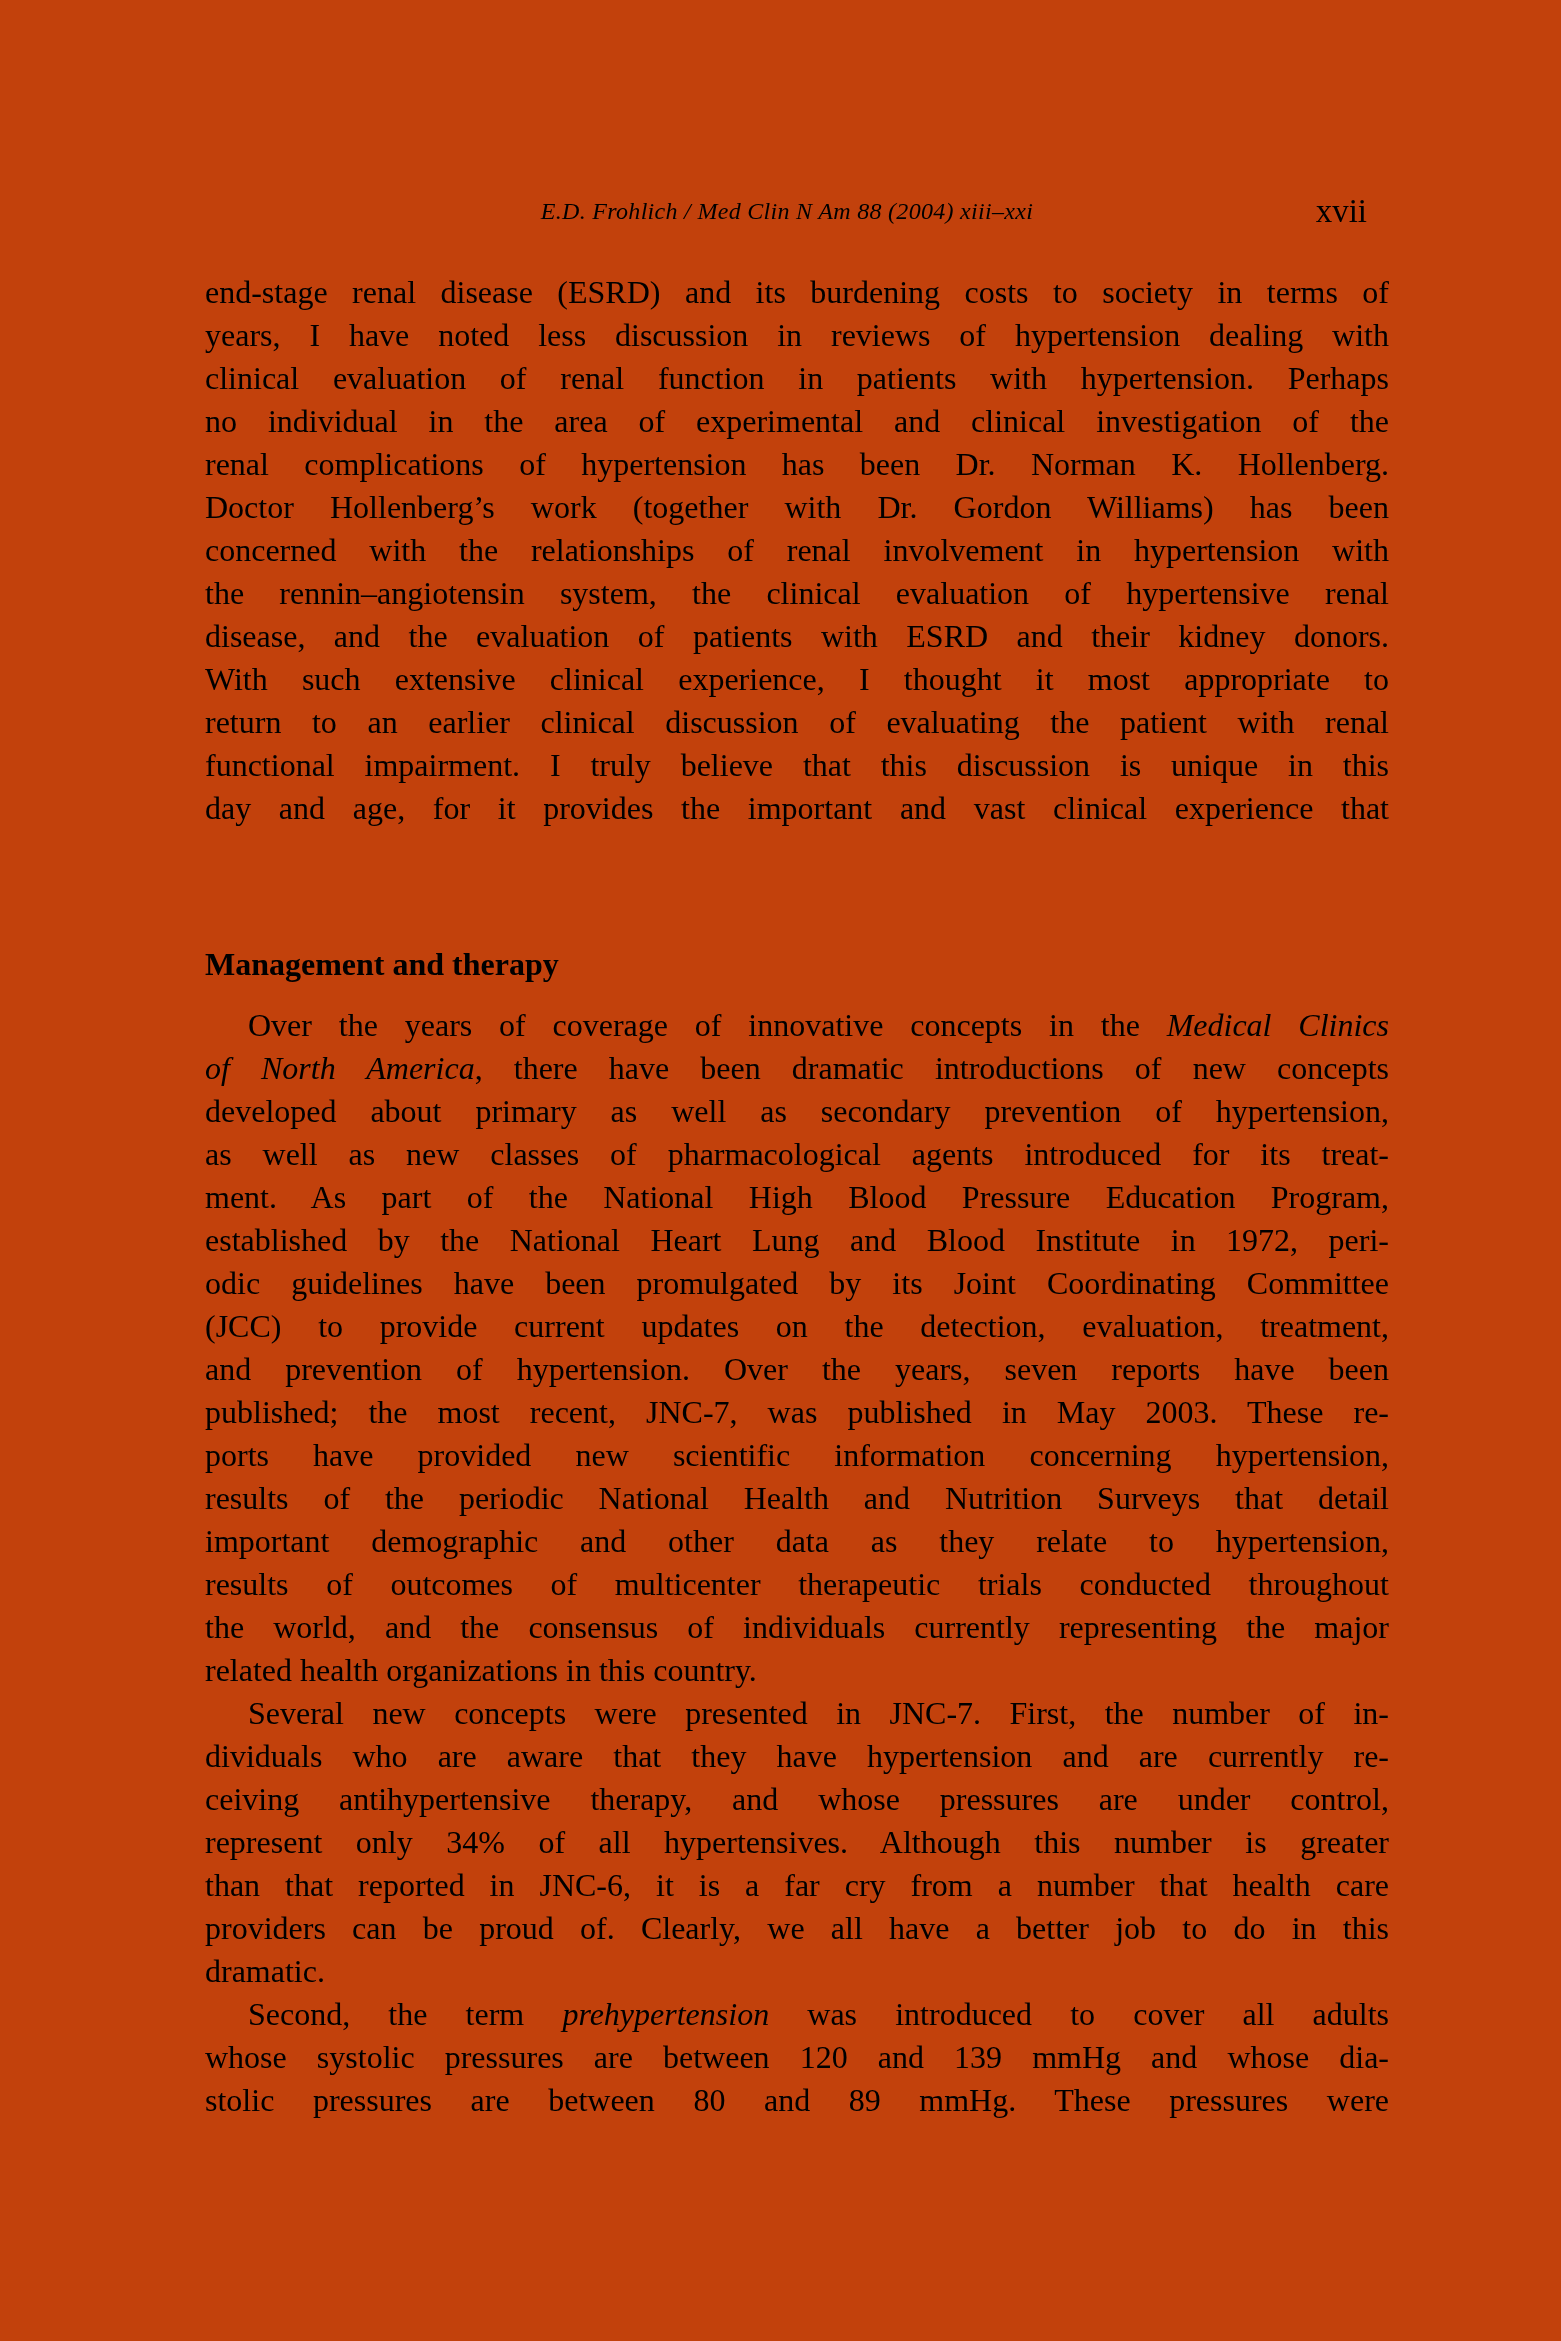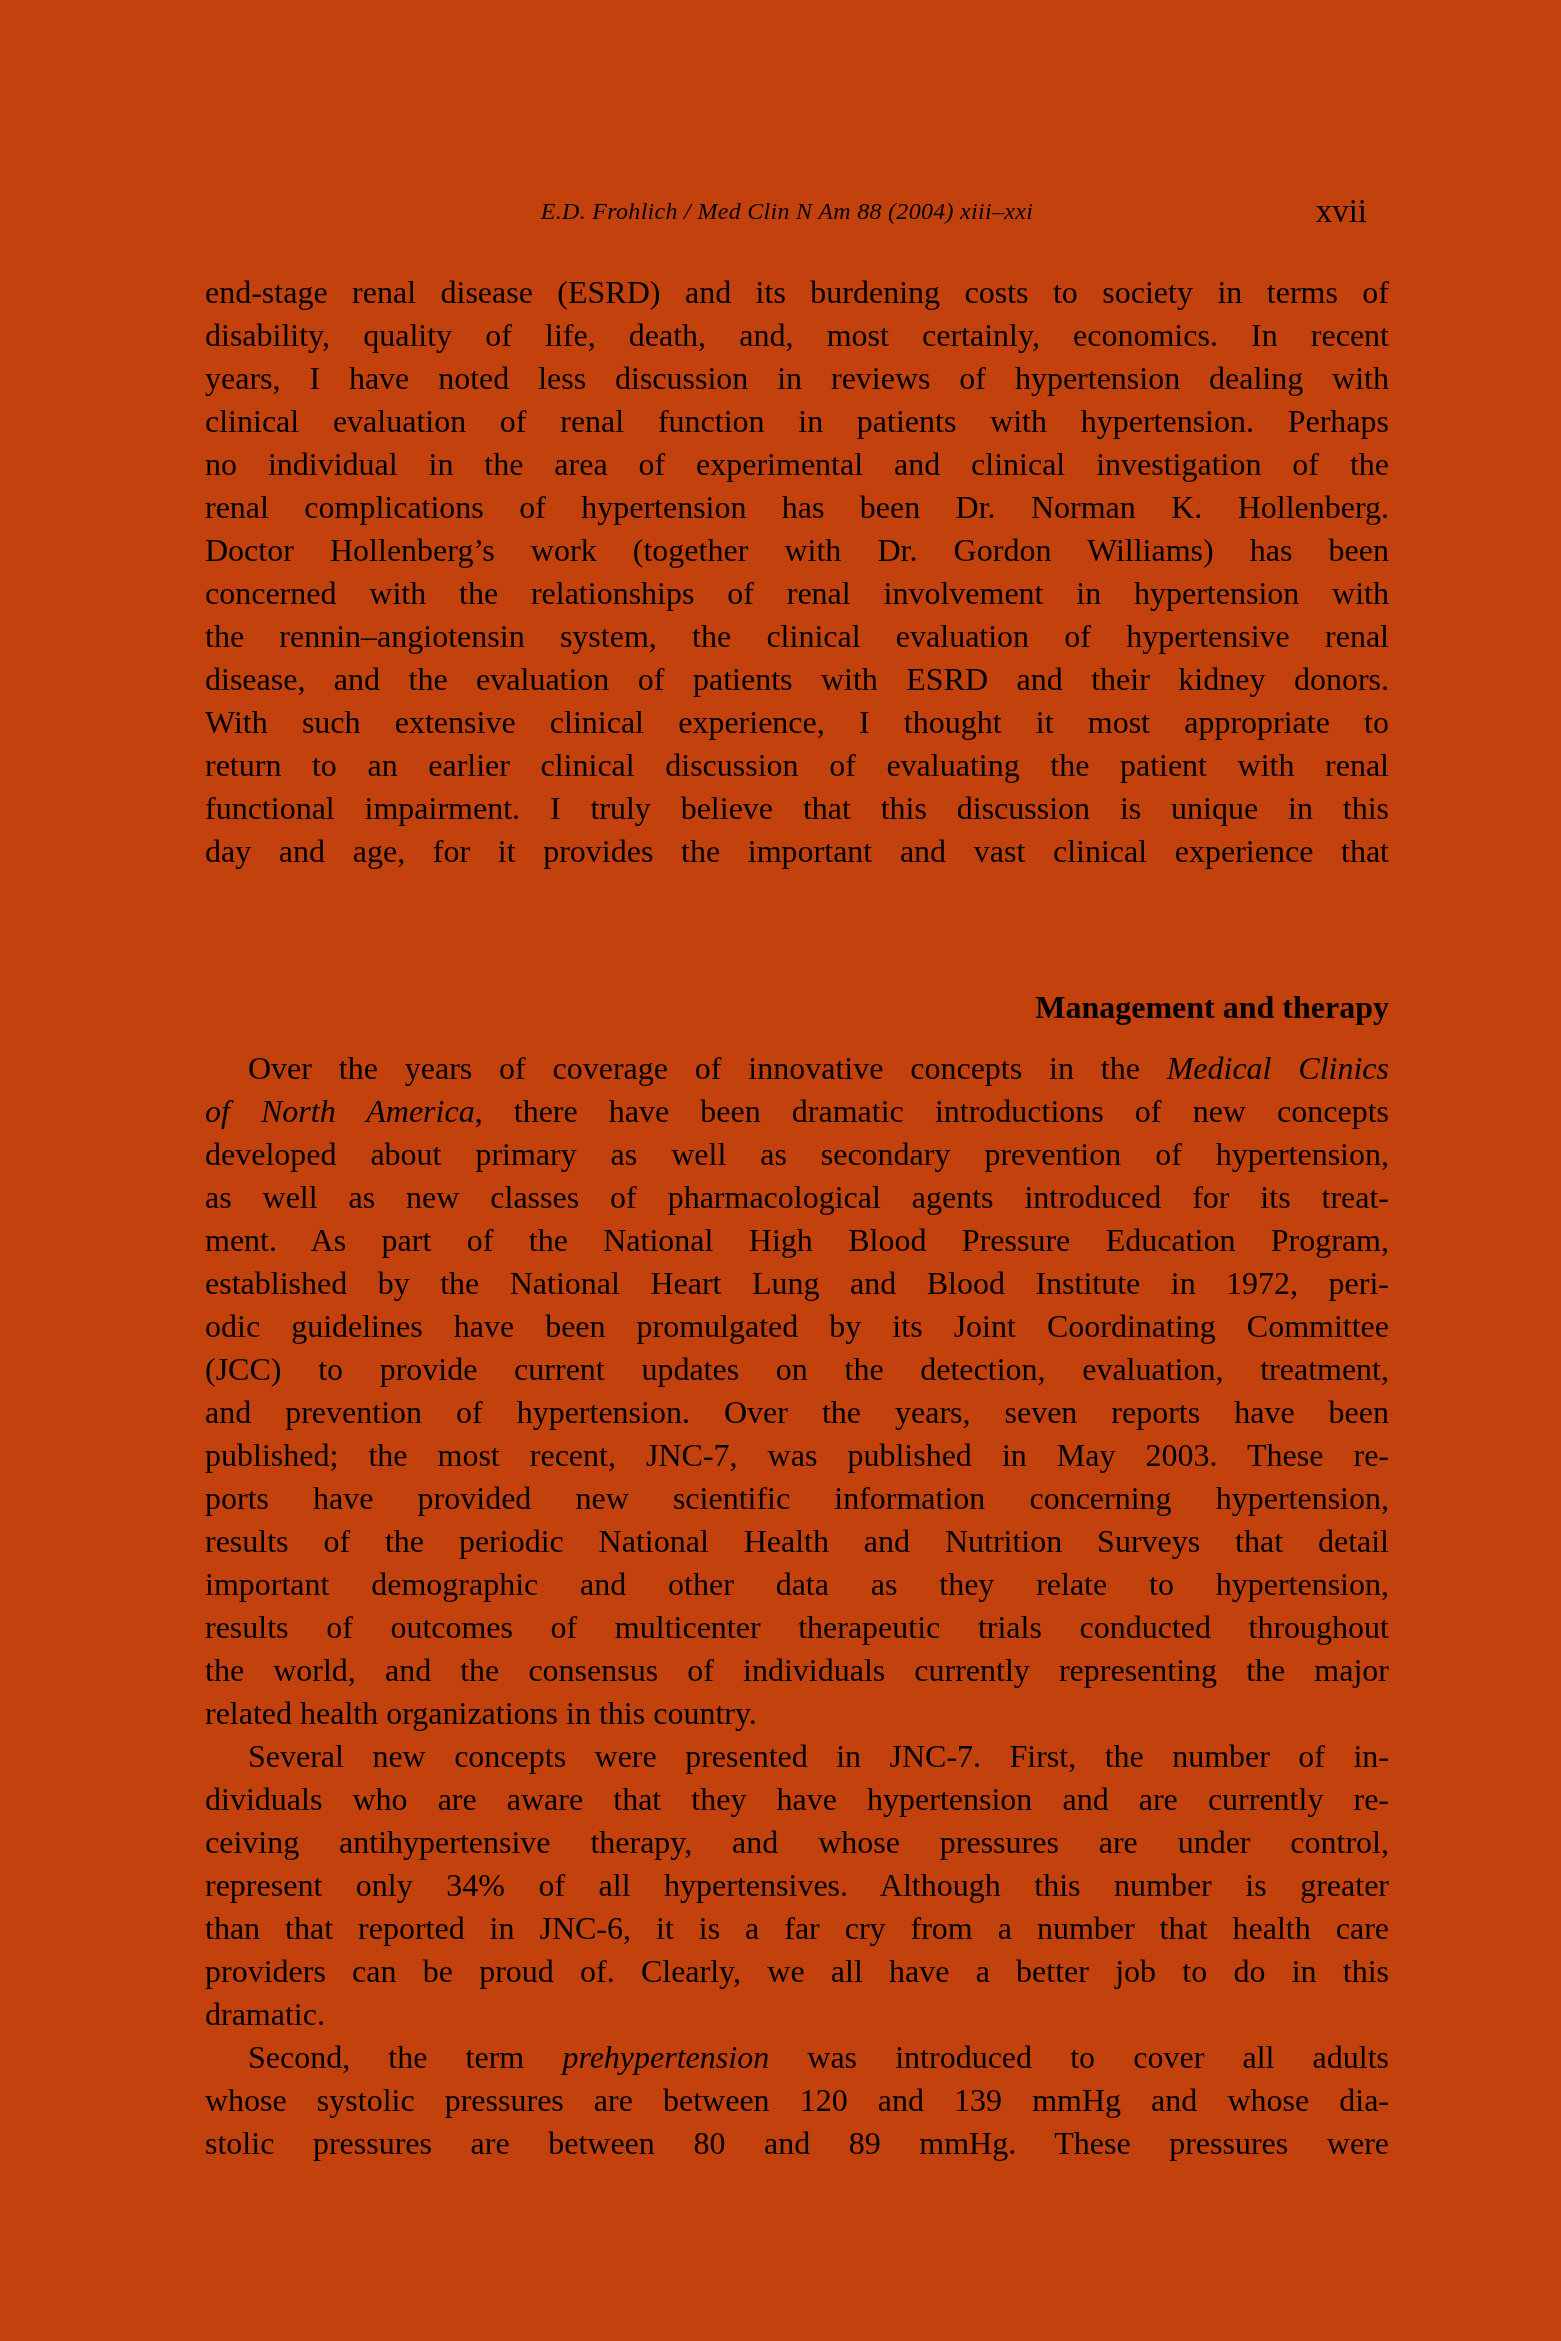--- a/index.html
+++ b/index.html
@@ -58,37 +58,35 @@
   }
   .line.last { text-align-last: left; }
   .line.indent { text-indent: 43px; }
   .it { font-style: italic; }
   .section-heading {
     font-weight: bold;
     font-size: 32px;
     line-height: 43px;
     margin-top: 113px;
     margin-bottom: 18px;
-    text-align: right;
   }
 </style>
 </head>
 <body>
 
 <div class="page">
 
   <div class="running-header">
     <span class="running-title">E.D. Frohlich / Med Clin N Am 88 (2004) xiii–xxi</span>
     <span class="folio">xvii</span>
   </div>
 
   <div class="body-text">
       <div class="paragraph">
         <div class="line"><span>end-stage renal disease (ESRD) and its burdening costs to society in terms of</span></div>
-        <div class="line"><span>disability, quality of life, death, and, most certainly, economics. In recent</span></div>
         <div class="line"><span>years, I have noted less discussion in reviews of hypertension dealing with</span></div>
         <div class="line"><span>clinical evaluation of renal function in patients with hypertension. Perhaps</span></div>
         <div class="line"><span>no individual in the area of experimental and clinical investigation of the</span></div>
         <div class="line"><span>renal complications of hypertension has been Dr. Norman K. Hollenberg.</span></div>
         <div class="line"><span>Doctor Hollenberg’s work (together with Dr. Gordon Williams) has been</span></div>
         <div class="line"><span>concerned with the relationships of renal involvement in hypertension with</span></div>
         <div class="line"><span>the rennin–angiotensin system, the clinical evaluation of hypertensive renal</span></div>
         <div class="line"><span>disease, and the evaluation of patients with ESRD and their kidney donors.</span></div>
         <div class="line"><span>With such extensive clinical experience, I thought it most appropriate to</span></div>
         <div class="line"><span>return to an earlier clinical discussion of evaluating the patient with renal</span></div>

